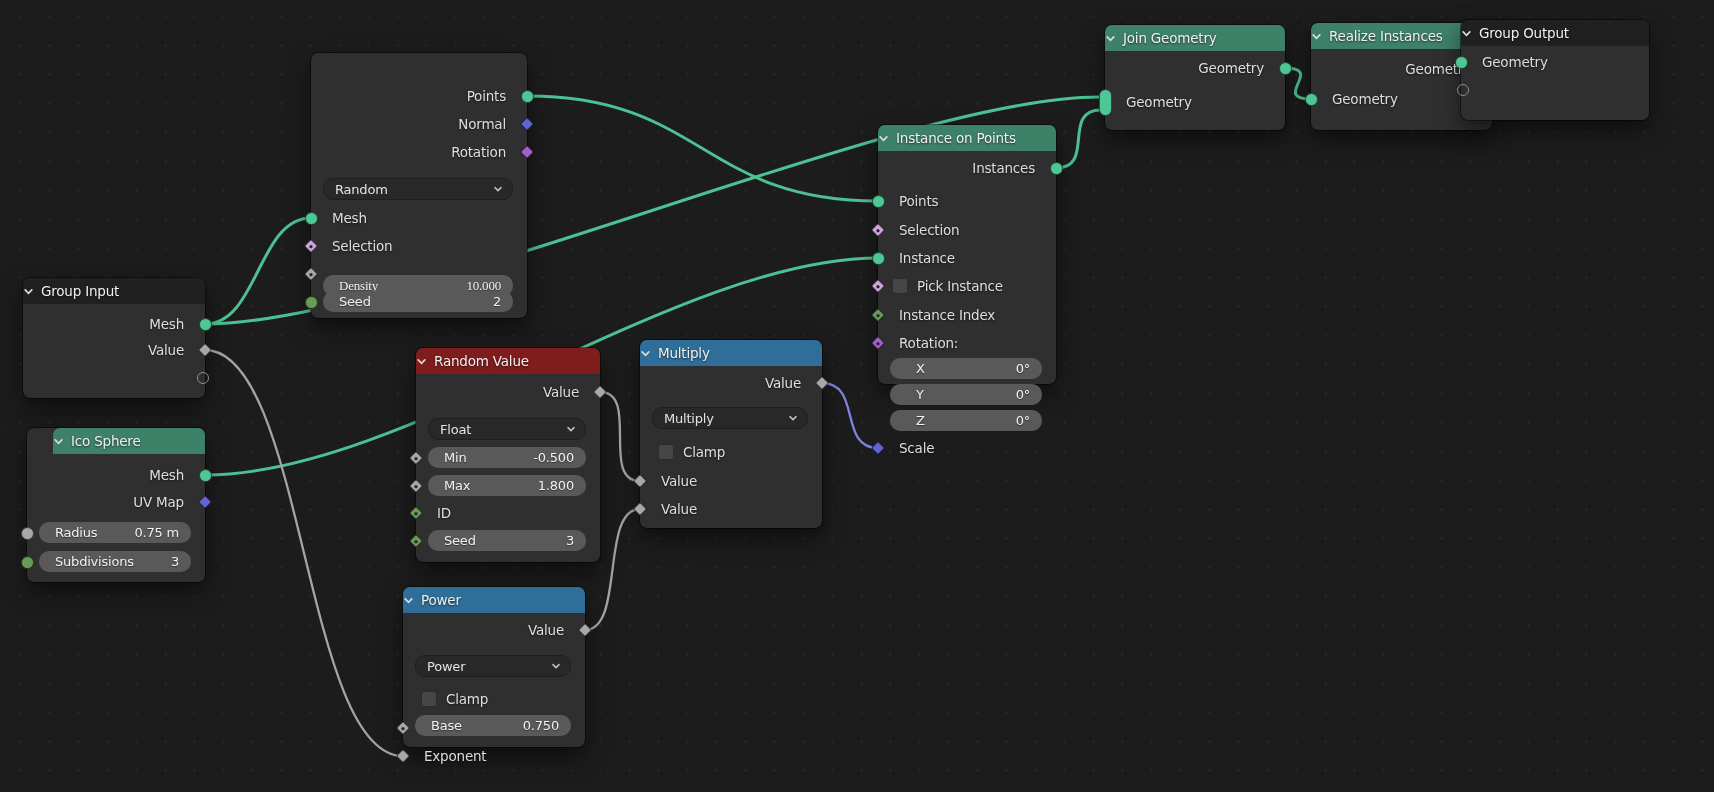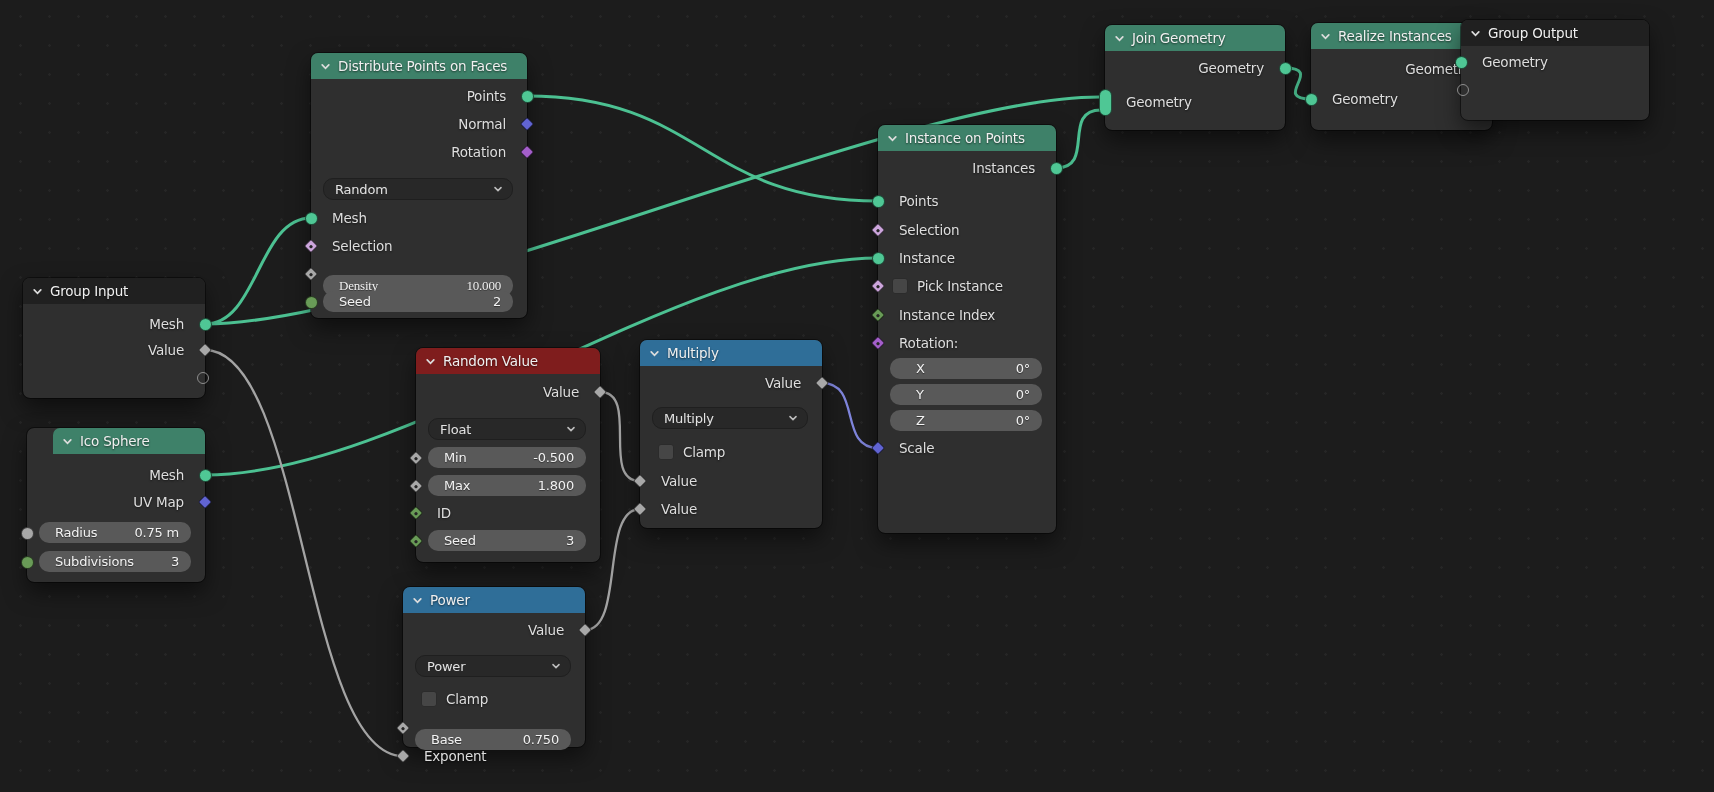--- a/index.html
+++ b/index.html
@@ -10,21 +10,21 @@
     background-size:29px 29px;background-position:6px 2px;
     font-family:"DejaVu Sans","Liberation Sans",sans-serif;
   }
   #links{position:absolute;left:0;top:0;z-index:1;}
   .node{
     position:absolute;z-index:2;background:#2f2f2f;border-radius:7px;
     box-shadow:0 10px 22px rgba(0,0,0,.5);outline:1px solid rgba(0,0,0,.45);
   }
   .node-header{
     position:absolute;left:0;top:0;right:0;height:26px;border-radius:7px 7px 0 0;
-    display:flex;align-items:center;gap:7px;padding-left:9px;box-sizing:border-box;
+    display:flex;align-items:center;gap:7px;box-sizing:border-box;
   }
   .node-title{
     font-size:13.5px;color:#f0f0f0;letter-spacing:-0.2px;white-space:nowrap;
     text-shadow:0 1px 2px rgba(0,0,0,.6);
   }
   .chev{display:flex;align-items:center;}
   .row{position:absolute;left:0;right:0;height:22px;}
   .lab{
     font-size:13.5px;color:#dedede;letter-spacing:-0.2px;line-height:22px;
     text-shadow:0 1px 2px rgba(0,0,0,.55);white-space:nowrap;
@@ -111,28 +111,20 @@
         </div>
         <span class="socket sk-circle" style="background: rgb(105, 155, 87); left: -6.5px; top: 127.5px;"></span>
         <div class="row" style="top: 123px;">
           <div class="widget field">
             <span class="flab">Subdivisions</span>
             <span class="fval">3</span>
           </div>
         </div>
       </div>
       <div class="node" style="left: 311px; top: 53px; width: 216px; height: 265px;">
-        <div class="node-header" style="background: rgb(62, 129, 105);">
-          <span class="chev">
-            <svg width="11" height="11" viewBox="0 0 10 10">
-              <path d="M2 3.6 L5 6.6 L8 3.6" stroke="#dcdcdc" stroke-width="1.6" fill="none" stroke-linecap="round"></path>
-            </svg>
-          </span>
-          <span class="node-title">Distribute Points on Faces</span>
-        </div>
         <span class="socket sk-circle" style="background: rgb(79, 199, 149); left: 209.5px; top: 36.5px;"></span>
         <div class="row row-output" style="top: 32px;"><span class="lab">Points</span></div>
         <span class="socket sk-diamond" style="background: rgb(97, 100, 210); left: 211px; top: 66px;"></span>
         <div class="row row-output" style="top: 60px;"><span class="lab">Normal</span></div>
         <span class="socket sk-diamond" style="background: rgb(165, 95, 203); left: 211px; top: 94px;"></span>
         <div class="row row-output" style="top: 88px;"><span class="lab">Rotation</span></div>
         <div class="row" style="top: 125px;">
           <div class="widget dropdown">
             <span class="dval">Random</span>
             <span class="chev">
@@ -255,30 +247,30 @@
                 <path d="M2 3.6 L5 6.6 L8 3.6" stroke="#bdbdbd" stroke-width="1.6" fill="none" stroke-linecap="round"></path>
               </svg>
             </span>
           </div>
         </div>
         <div class="row checkrow" style="top: 101px; padding-left: 18px;">
           <span class="checkbox"></span>
           <span class="lab" style="margin-left: 9px;">Clamp</span>
         </div>
         <span class="socket sk-diamond sk-dot" style="background: rgb(168, 168, 168); left: -5px; top: 136px;"></span>
-        <div class="row" style="top: 142px; text-align: center;">
+        <div class="row" style="top: 128px; text-align: center;">
           <div class="widget field">
             <span class="flab">Base</span>
             <span class="fval">0.750</span>
           </div>
         </div>
         <span class="socket sk-diamond" style="background: rgb(168, 168, 168); left: -5px; top: 164px;"></span>
         <div class="row row-input" style="top: 158px;"><span class="lab">Exponent</span></div>
       </div>
-      <div class="node" style="left: 878px; top: 125px; width: 178px; height: 408px;">
+      <div class="node" style="left: 878px; top: 125px; width: 178px; height: 259px;">
         <div class="node-header" style="background: rgb(62, 129, 105);">
           <span class="chev">
             <svg width="11" height="11" viewBox="0 0 10 10">
               <path d="M2 3.6 L5 6.6 L8 3.6" stroke="#dcdcdc" stroke-width="1.6" fill="none" stroke-linecap="round"></path>
             </svg>
           </span>
           <span class="node-title">Instance on Points</span>
         </div>
         <span class="socket sk-circle" style="background: rgb(79, 199, 149); left: 171.5px; top: 36.5px;"></span>
         <div class="row row-output" style="top: 32px;"><span class="lab">Instances</span></div>

